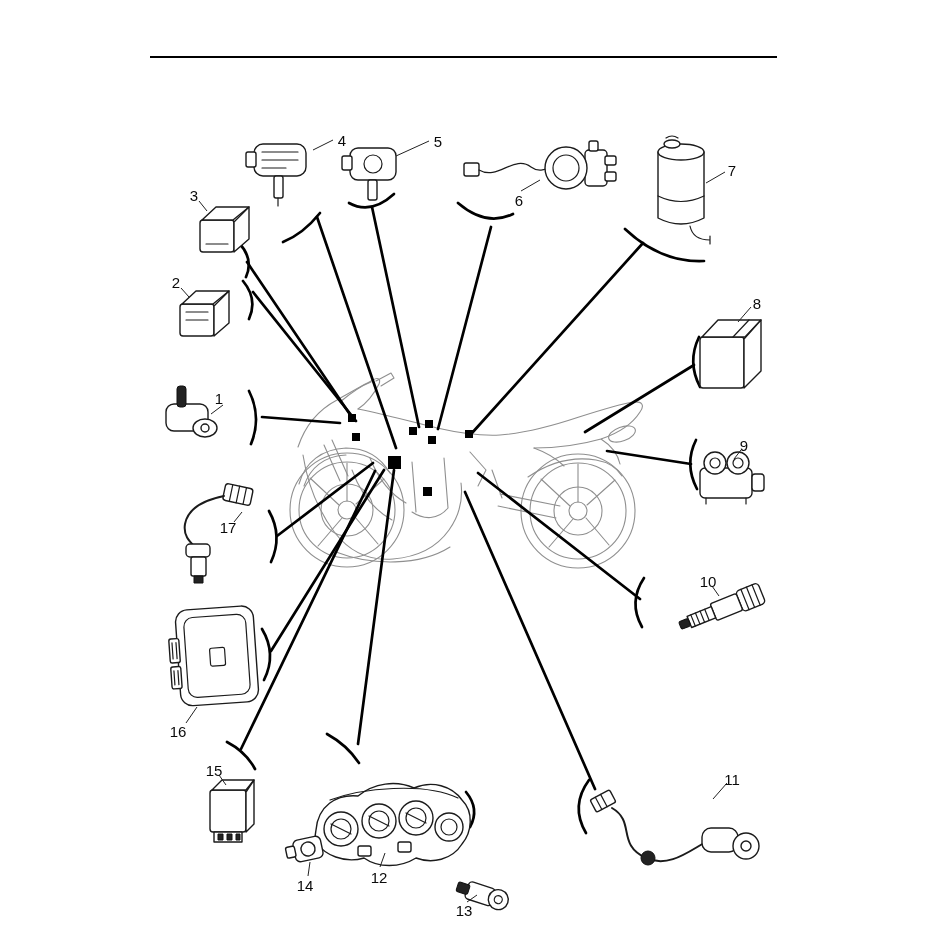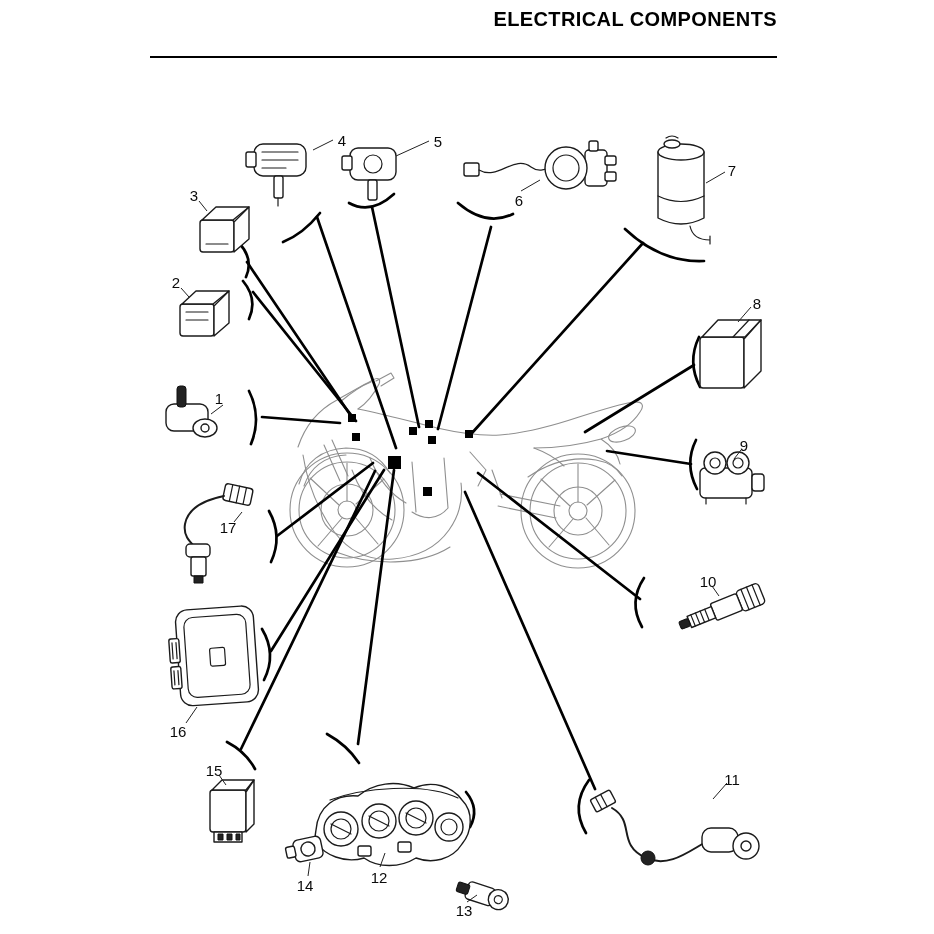--- a/index.html
+++ b/index.html
@@ -19,21 +19,20 @@
   .partline{stroke:#1b1b1b;fill:none;stroke-width:1.2;stroke-linejoin:round;stroke-linecap:round;}
   .dark{fill:#222;stroke:#111;stroke-width:1;}
   .marker{fill:#000;stroke:none;}
   .tick{stroke:#222;stroke-width:1;fill:none;}
   .callout{font-size:15px;fill:#0a0a0a;text-anchor:middle;}
 </style>
 </head>
 <body>
 
 <div class="page">
-  <div class="title">ELECTRICAL COMPONENTS</div>
   <div class="rule"></div>
 
   <svg class="diagram" width="934" height="934" viewBox="0 0 934 934">
 
     <g>
       <circle class="bike" cx="347" cy="510" r="57"></circle>
       <circle class="bike" cx="347" cy="510" r="48"></circle>
       <circle class="bike" cx="347" cy="510" r="26"></circle>
       <circle class="bike" cx="347" cy="510" r="9"></circle>
       <path class="bike" d="M347,501 L347,463 M339,505 L310,478 M342,518 L318,546 M355,517 L378,544 M356,504 L384,479"></path>

